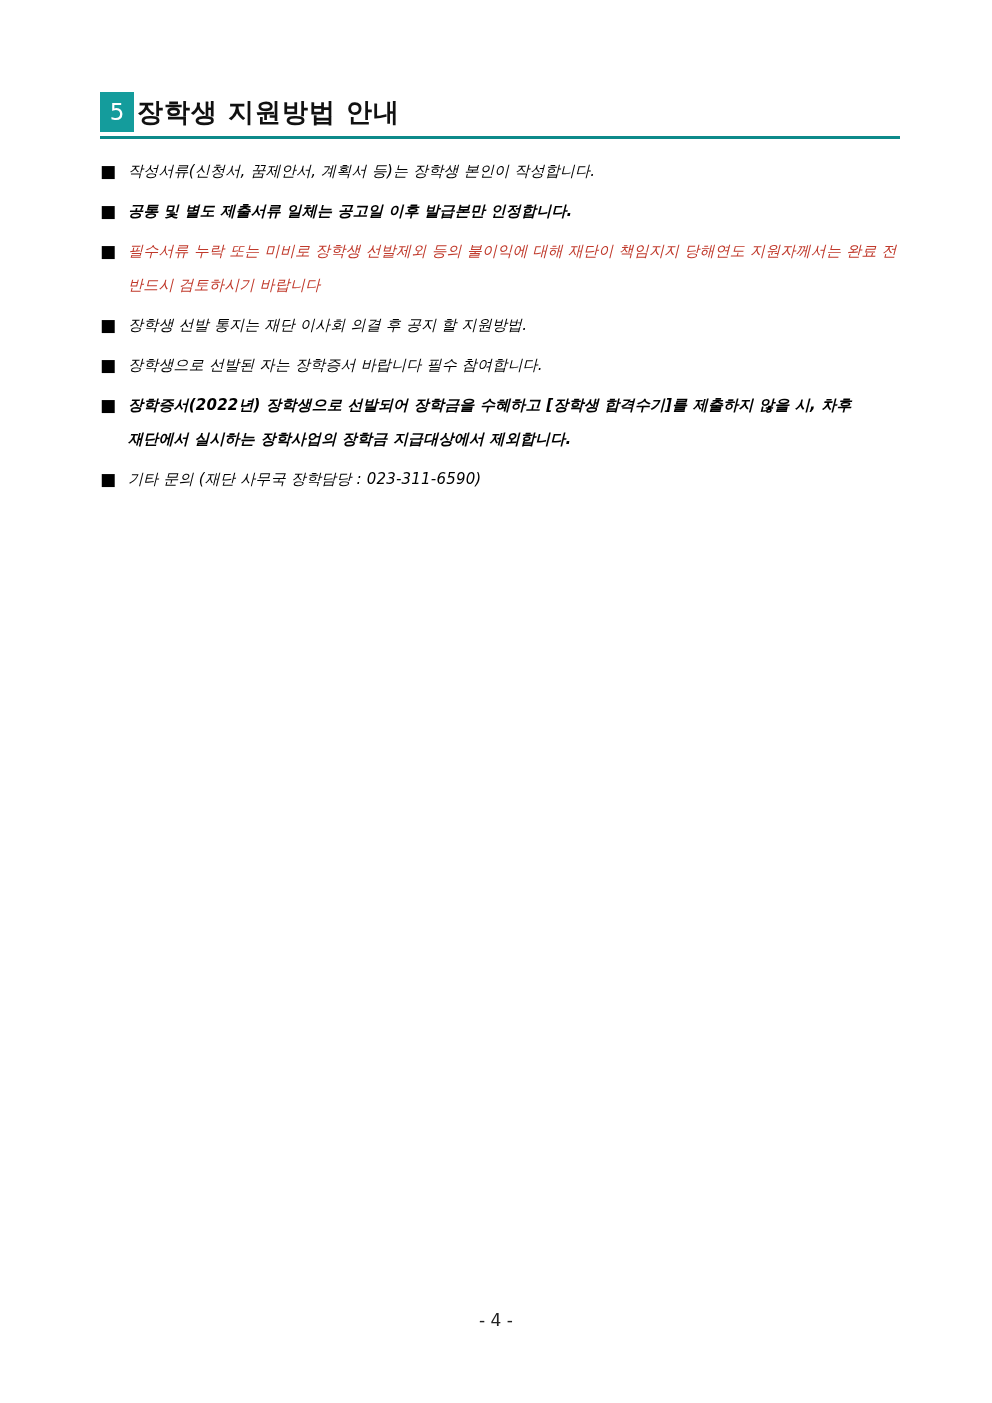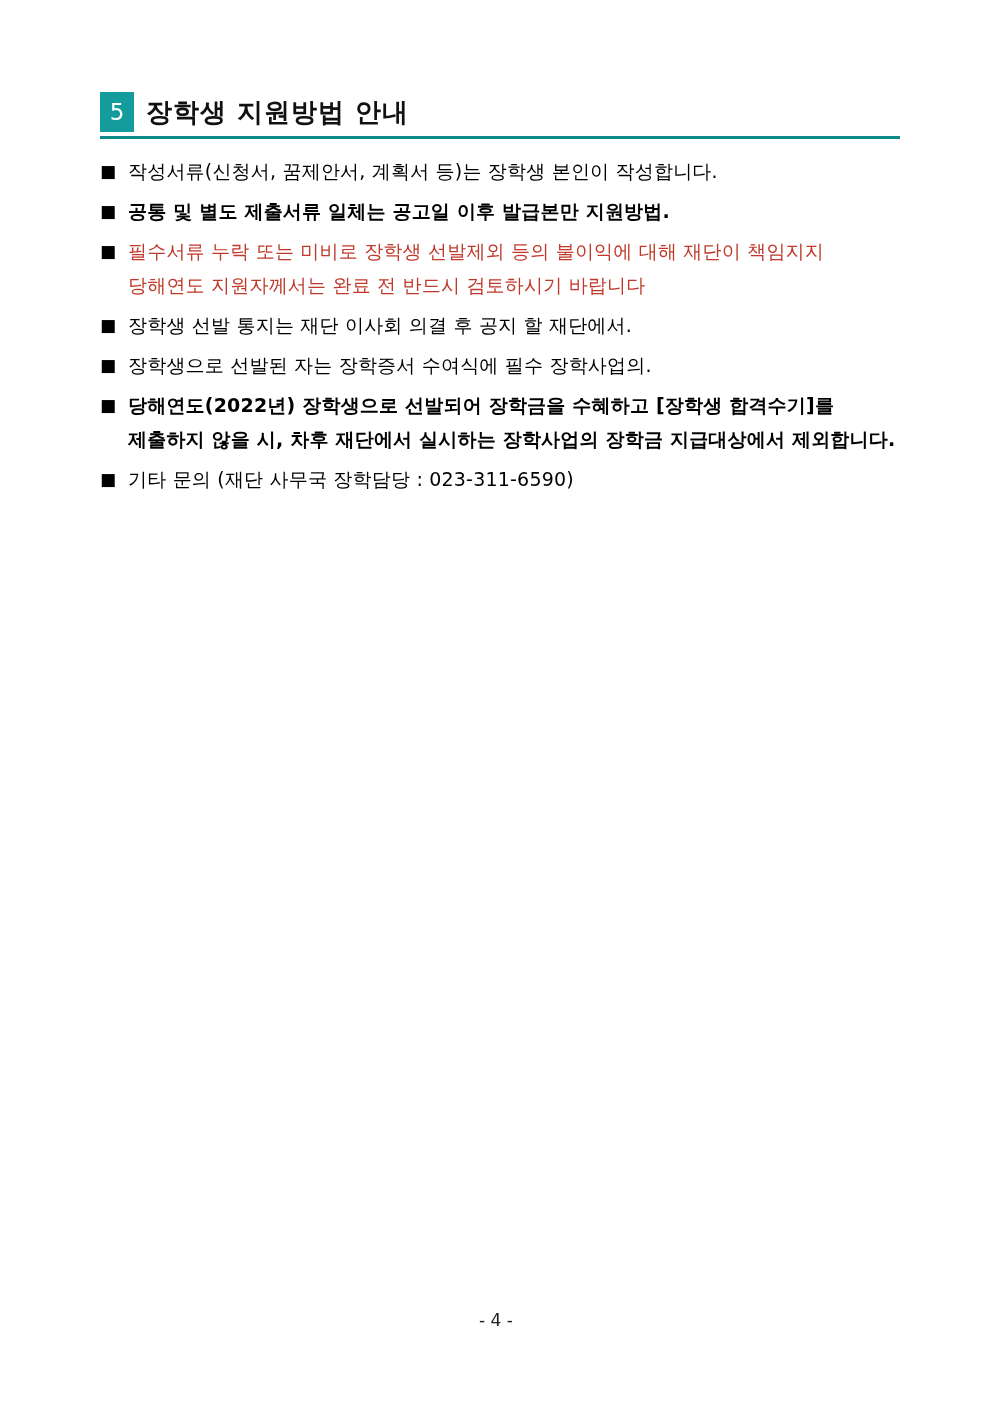--- a/index.html
+++ b/index.html
@@ -39,21 +39,21 @@
     height: 40px;
     background: #149c9c;
     color: #ffffff;
     font-size: 23px;
     line-height: 40px;
     text-align: center;
     font-weight: 400;
     flex: 0 0 auto;
   }
   .section-title {
-    margin-left: 12px;
+    margin-left: 3px;
     font-size: 26px;
     font-weight: bold;
     letter-spacing: 1px;
     line-height: 40px;
     color: #111111;
   }
   .header-rule {
     position: absolute;
     left: 0;
     top: 44px;
@@ -72,24 +72,25 @@
   }
   .bullet-mark {
     flex: 0 0 auto;
     width: 28px;
     font-size: 17px;
     line-height: 34px;
     color: #000000;
   }
   .bullet-text {
     flex: 1 1 auto;
-    font-size: 19px;
+    font-size: 15px;
     line-height: 34px;
     letter-spacing: 0.2px;
     word-break: keep-all;
+    font-style: italic;
   }
   .b-normal { font-weight: 400; color: #000000; }
   .b-bold   { font-weight: bold;  color: #000000; }
   .b-red    { font-weight: 400;  color: #c0392b; }
   
   .page-number {
     position: absolute;
     left: 0;
     top: 1310px;
     width: 992px;
@@ -113,41 +114,41 @@
 
     <div class="bullets">
 
       <div class="bullet-row b-normal">
         <span class="bullet-mark">■</span>
         <span class="bullet-text">작성서류(신청서, 꿈제안서, 계획서 등)는 장학생 본인이 작성합니다.</span>
       </div>
 
       <div class="bullet-row b-bold">
         <span class="bullet-mark">■</span>
-        <span class="bullet-text">공통 및 별도 제출서류 일체는 공고일 이후 발급본만 지원방법.</span>
+        <span class="bullet-text">공통 및 별도 제출서류 일체는 공고일 이후 발급본만 인정합니다.</span>
       </div>
 
       <div class="bullet-row b-red">
         <span class="bullet-mark">■</span>
         <span class="bullet-text">필수서류 누락 또는 미비로 장학생 선발제외 등의 불이익에 대해 재단이 책임지지 당해연도 지원자께서는 완료 전 반드시 검토하시기 바랍니다</span>
       </div>
 
       <div class="bullet-row b-normal">
         <span class="bullet-mark">■</span>
-        <span class="bullet-text">장학생 선발 통지는 재단 이사회 의결 후 공지 할 재단에서.</span>
+        <span class="bullet-text">장학생 선발 통지는 재단 이사회 의결 후 공지 할 지원방법.</span>
       </div>
 
       <div class="bullet-row b-normal">
         <span class="bullet-mark">■</span>
-        <span class="bullet-text">장학생으로 선발된 자는 장학증서 수여식에 필수 장학사업의.</span>
+        <span class="bullet-text">장학생으로 선발된 자는 장학증서 바랍니다 필수 참여합니다.</span>
       </div>
 
       <div class="bullet-row b-bold">
         <span class="bullet-mark">■</span>
-        <span class="bullet-text">당해연도(2022년) 장학생으로 선발되어 장학금을 수혜하고 [장학생 합격수기]를 제출하지 않을 시, 차후 재단에서 실시하는 장학사업의 장학금 지급대상에서 제외합니다.</span>
+        <span class="bullet-text">장학증서(2022년) 장학생으로 선발되어 장학금을 수혜하고 [장학생 합격수기]를 제출하지 않을 시, 차후 재단에서 실시하는 장학사업의 장학금 지급대상에서 제외합니다.</span>
       </div>
 
       <div class="bullet-row b-normal">
         <span class="bullet-mark">■</span>
         <span class="bullet-text">기타 문의 (재단 사무국 장학담당 : 023-311-6590)</span>
       </div>
 
     </div>
   </div>
 

